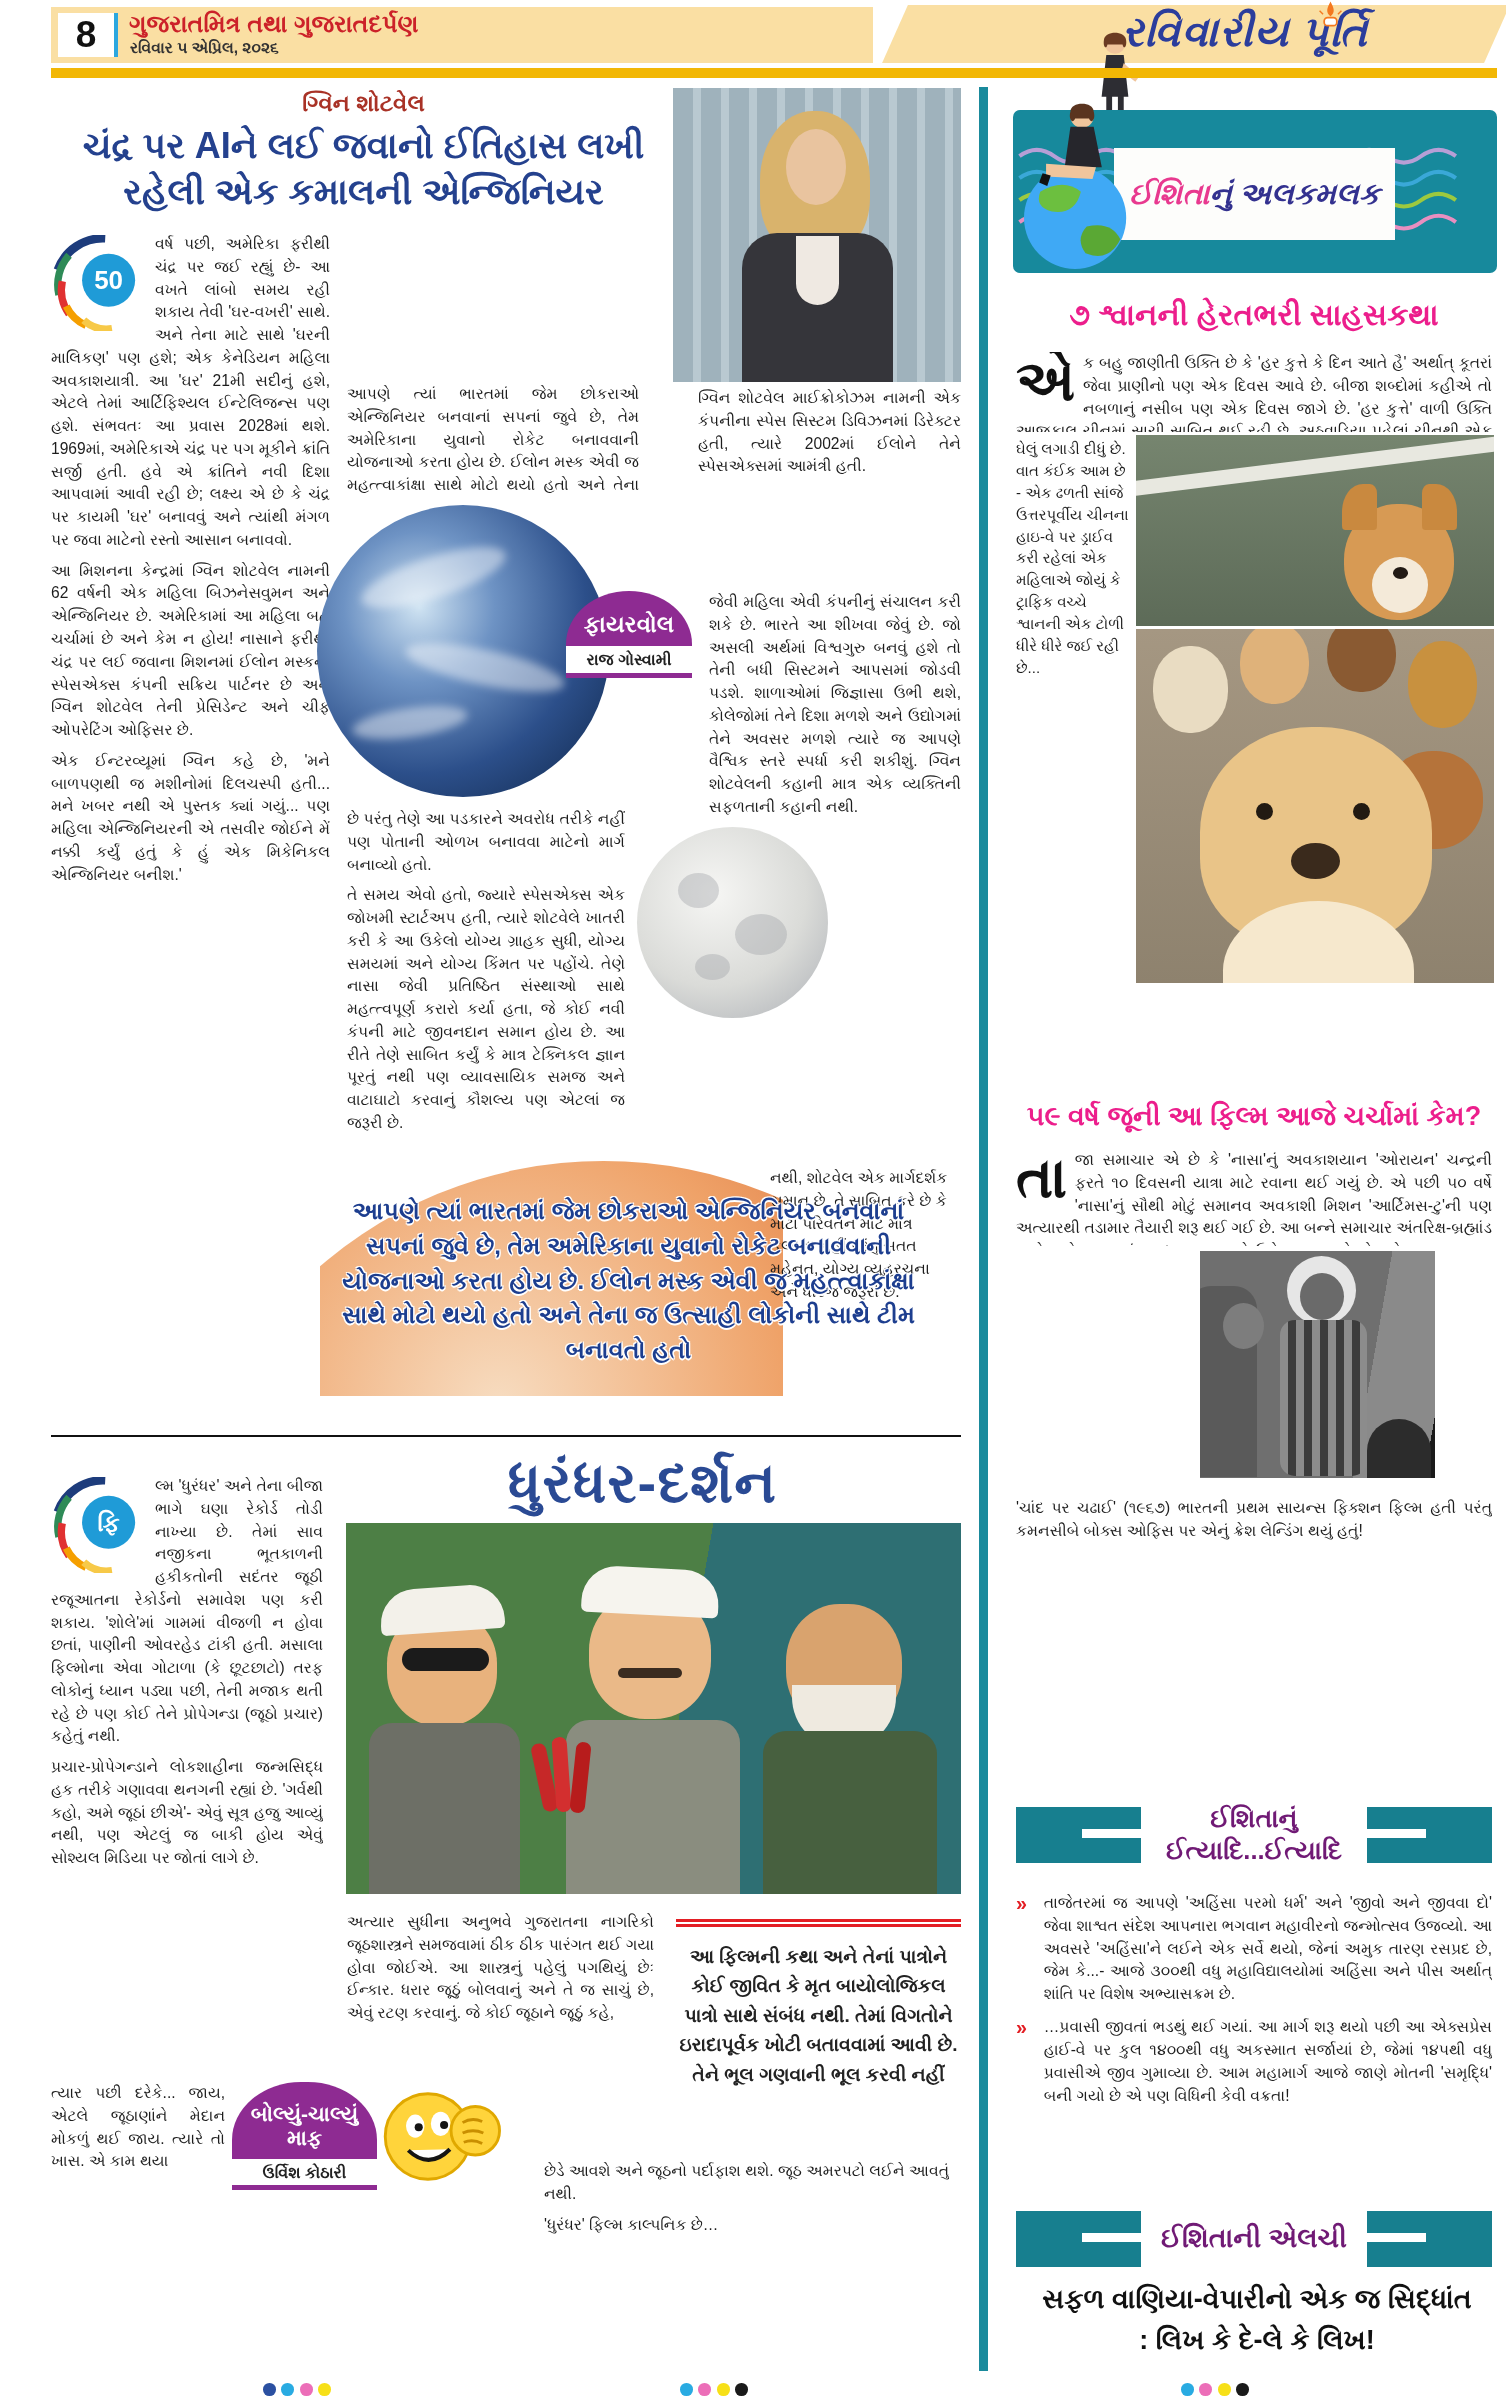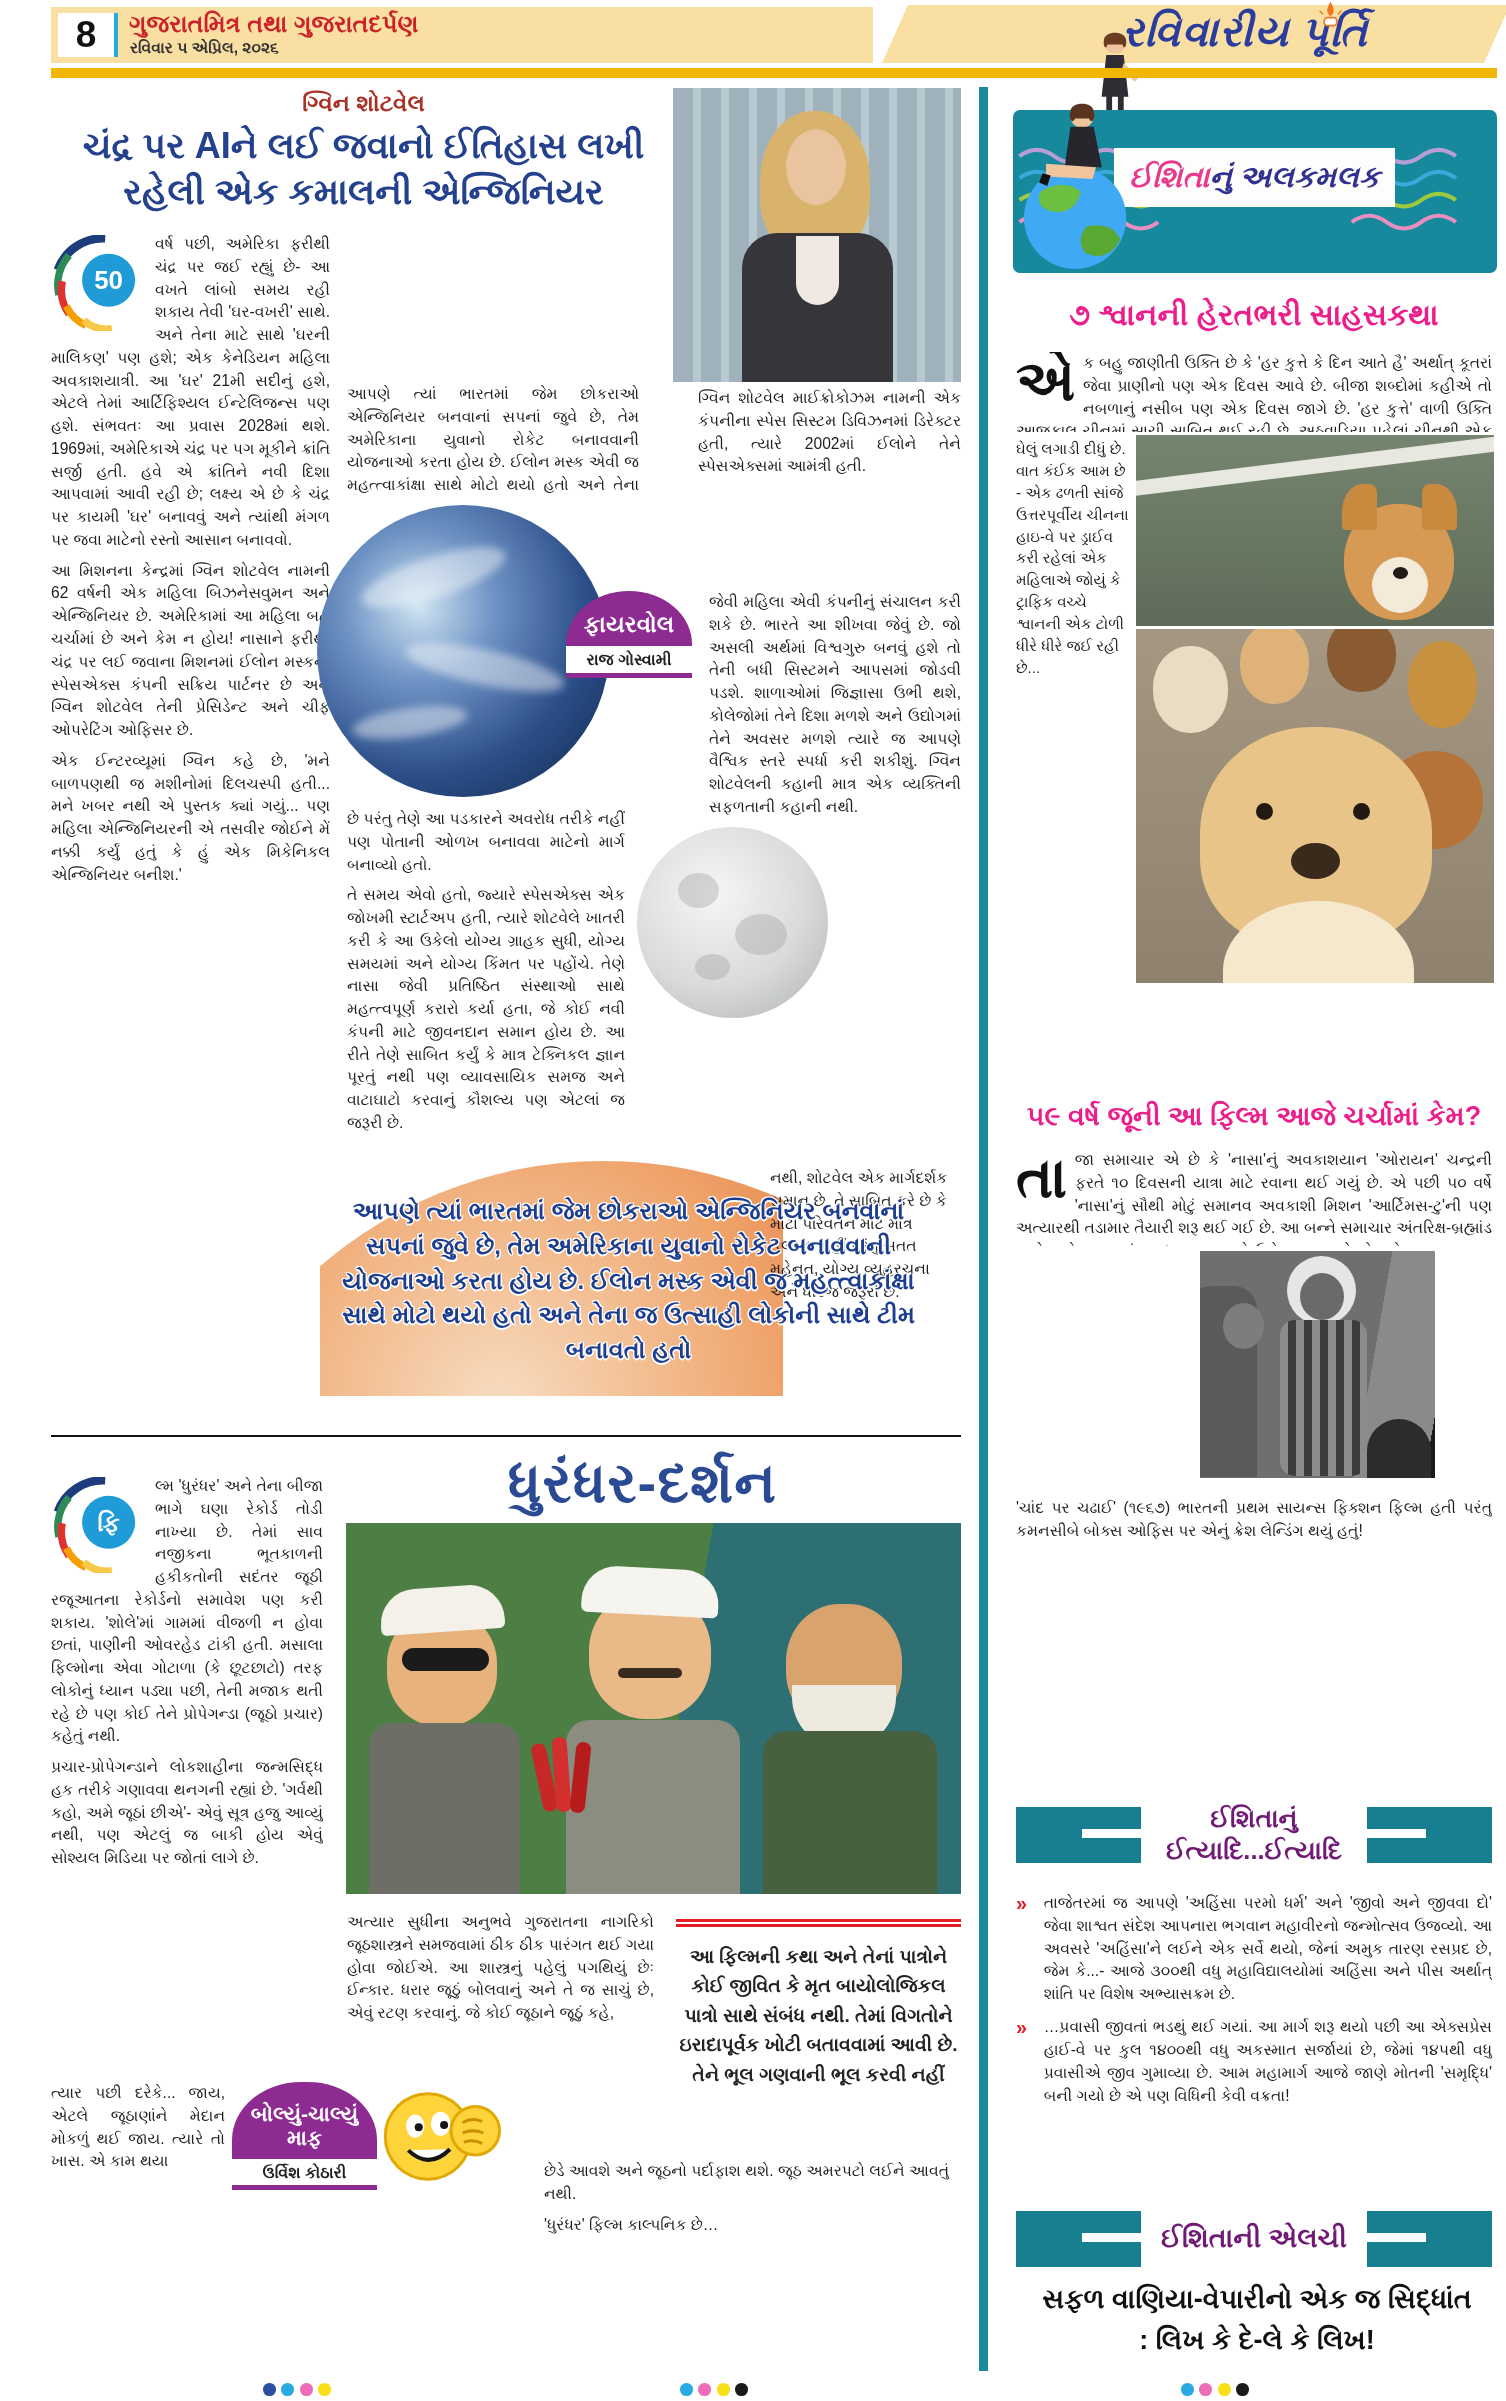--- a/index.html
+++ b/index.html
@@ -246,21 +246,21 @@
         <path d="M10 80 q30 -22 60 0 t60 0 t60 0 t60 0" stroke="#b79fd6"></path>
         <path d="M10 118 q30 -22 60 0 t60 0 t60 0 t60 0" stroke="#3aa8d8"></path>
         <path d="M10 156 q30 -22 60 0 t60 0 t60 0 t60 0" stroke="#9dc93f"></path>
         <path d="M10 194 q30 -22 60 0 t60 0 t60 0 t60 0" stroke="#e88fc0"></path>
         <path d="M585 80 q30 -22 60 0 t60 0 t60 0" stroke="#b79fd6"></path>
         <path d="M585 118 q30 -22 60 0 t60 0 t60 0" stroke="#3aa8d8"></path>
         <path d="M585 156 q30 -22 60 0 t60 0 t60 0" stroke="#9dc93f"></path>
         <path d="M585 194 q30 -22 60 0 t60 0 t60 0" stroke="#e88fc0"></path>
       </g>
     </svg>
-    <div class="abs bannerlabel" style="left:101px;top:38px;width:281px;height:59px;">
+    <div class="abs bannerlabel" style="left:101px;top:38px;width:281px;height:92px;">
       <span class="a">ઈશિતા</span>
         <span class="b">નું અલકમલક</span>
     </div>
   </div>
 
   <svg class="abs" style="left:1017px;top:93px;" width="122" height="180" viewBox="0 0 210 310">
     <circle cx="100" cy="215" r="88" fill="#3fa9f5"></circle>
     <path d="M40 170 q40 -24 70 0 q-10 40 -50 34 q-30 -8 -20 -34Z" fill="#6cbf3f"></path>
     <path d="M120 230 q42 -10 58 22 q-20 40 -60 24 q-18 -24 2 -46Z" fill="#5aa834"></path>
     <circle cx="112" cy="40" r="20" fill="#f0c59c"></circle>

